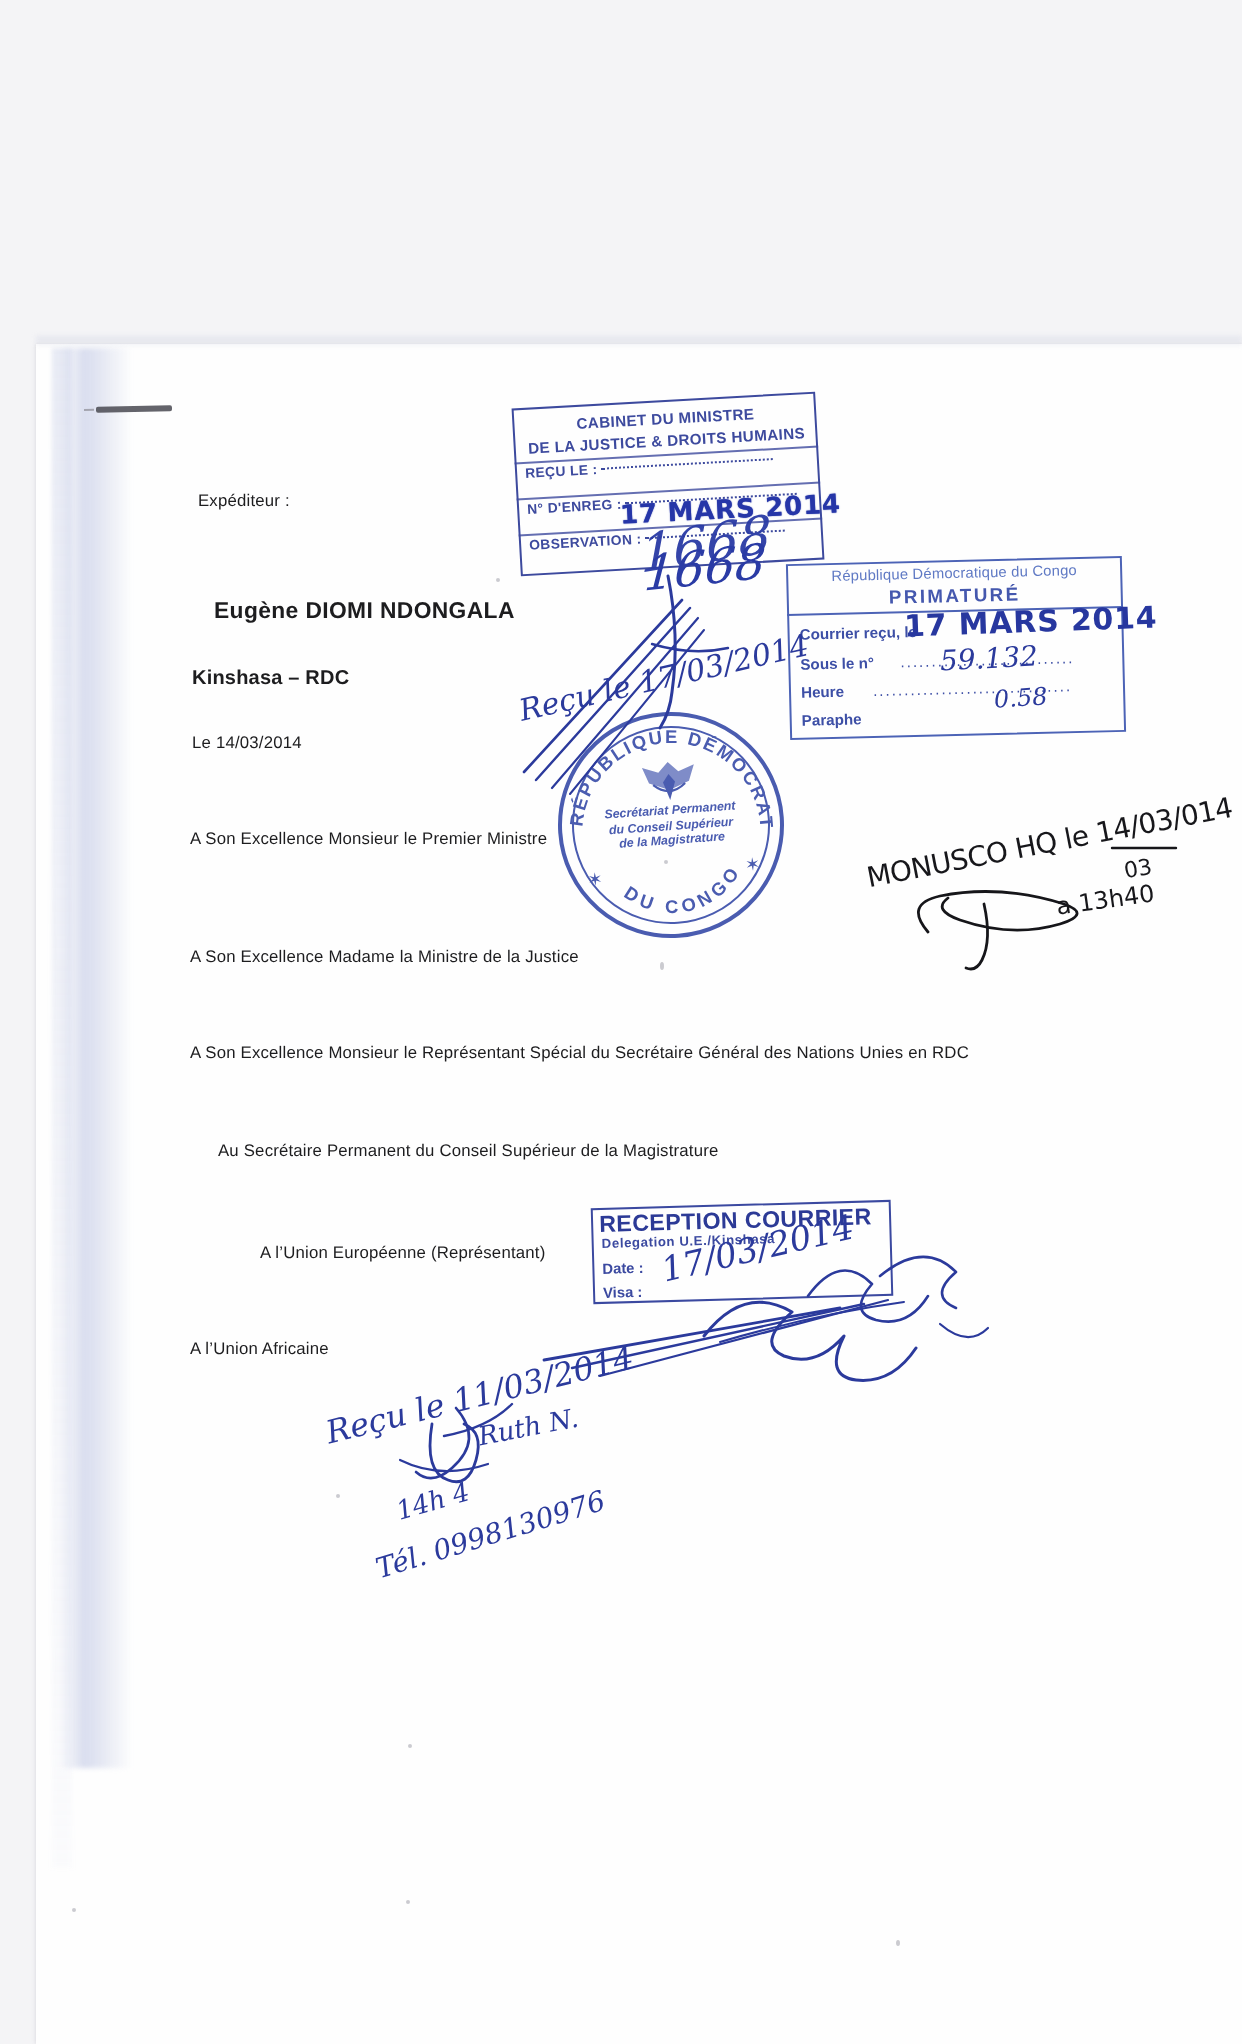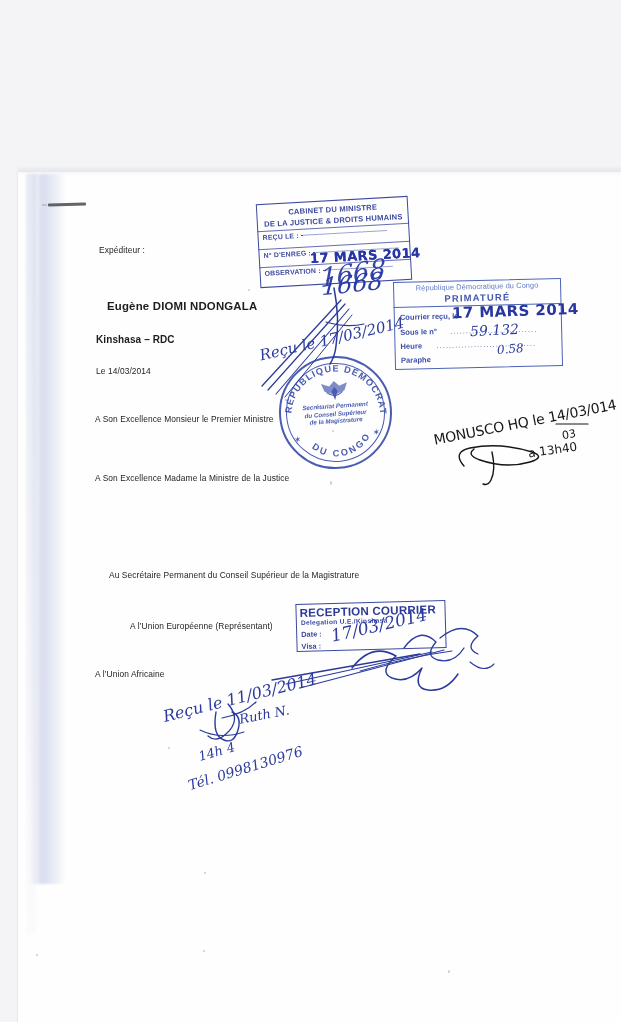--- a/index.html
+++ b/index.html
@@ -126,20 +126,21 @@
   <div class="t" style="left:99px;top:245px;">Expéditeur :</div>
 
   <div class="t bold" style="left:96px;top:300px;margin-left:11px;">Eugène DIOMI NDONGALA</div>
 
   <div class="t med" style="left:96px;top:334px;text-align:center;">Kinshasa – RDC</div>
 
   <div class="t" style="left:96px;top:366px;">Le 14/03/2014</div>
 
   <div class="t" style="left:95px;top:414px;">A Son Excellence Monsieur le Premier Ministre</div>
   <div class="t" style="left:95px;top:473px;">A Son Excellence Madame la Ministre de la Justice</div>
+  <div class="t" style="left:95px;top:521px;">A Son Excellence Monsieur le Représentant Spécial du Secrétaire Général des Nations Unies en RDC</div>
   <div class="t" style="left:97px;top:570px;margin-left:12px;">Au Secrétaire Permanent du Conseil Supérieur de la Magistrature</div>
   <div class="t" style="left:95px;top:621px;margin-left:35px;">A l’Union Européenne (Représentant)</div>
   <div class="t" style="left:95px;top:669px;text-align:center;">A l’Union Africaine</div>
 
   <div class="speck" style="left:330px;top:481px;width:2px;height:4px;"></div>
   <div class="speck" style="left:332px;top:430px;width:2px;height:2px;"></div>
   <div class="speck" style="left:248px;top:289px;width:2px;height:2px;"></div>
   <div class="speck" style="left:204px;top:872px;width:2px;height:2px;"></div>
   <div class="speck" style="left:36px;top:954px;width:2px;height:2px;"></div>
   <div class="speck" style="left:203px;top:950px;width:2px;height:2px;"></div>

